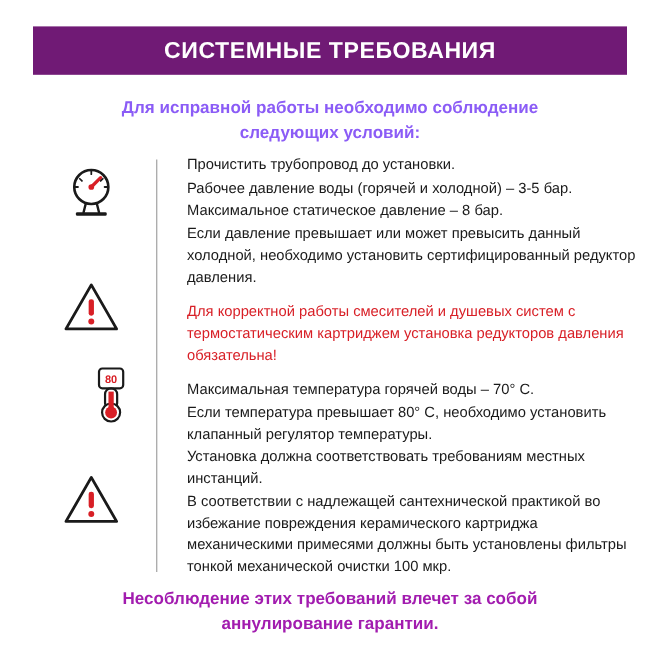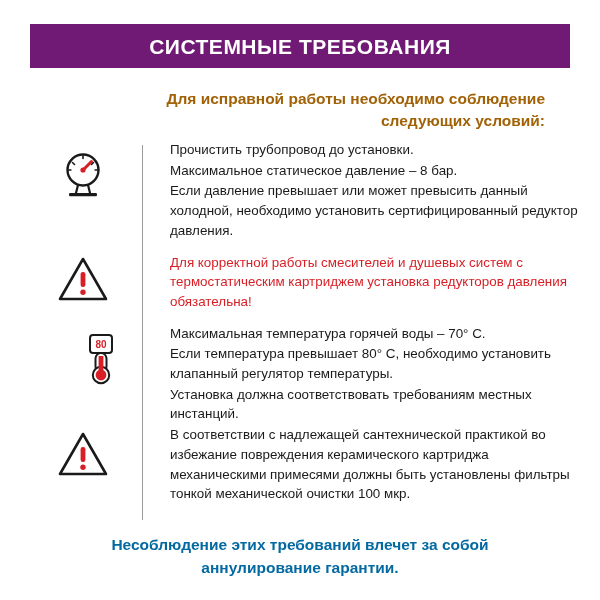--- a/index.html
+++ b/index.html
@@ -41,25 +41,25 @@
     text-align: center;
     line-height: 1;
   }
 
   
   .subtitle {
     position: absolute;
     left: 55px;
     top: 88px;
     width: 490px;
-    text-align: right;
+    text-align: center;
     font-size: 15.5px;
     font-weight: bold;
     line-height: 1.45;
-    color: #a16207;
+    color: #8b5cf6;
   }
 
   
   .content {
     position: absolute;
     left: 30px;
     top: 140px;
     width: 540px;
     height: 385px;
   }
@@ -109,21 +109,21 @@
   #icon-thermo { left: 44px; top: 192px; }
   #icon-warn-2 { left: 26px; top: 288px; }
 
   
   .footer {
     position: absolute;
     left: 50px;
     top: 533px;
     width: 500px;
     text-align: center;
-    color: #0369a1;
+    color: #a21caf;
     font-size: 15.5px;
     font-weight: bold;
     line-height: 1.5;
   }
 </style>
 </head>
 <body>
 
 <div class="page">
 
@@ -181,20 +181,21 @@
           <path d="M27 6 L50 46 L4 46 Z" fill="#ffffff" stroke="#1a1a1a" stroke-width="2.6" stroke-linejoin="round"></path>
           <rect x="24.6" y="19" width="4.8" height="15" rx="2.2" fill="#d81f26"></rect>
           <circle cx="27" cy="39.2" r="2.7" fill="#d81f26"></circle>
         </svg>
       </div>
 
     </div>
 
     <div class="text-col">
       <p class="para">Прочистить трубопровод до установки.</p>
+      <p class="para">Рабочее давление воды (горячей и холодной) – 3-5 бар.</p>
       <p class="para">Максимальное статическое давление – 8 бар.</p>
       <p class="para">Если давление превышает или может превысить данный холодной, необходимо установить сертифицированный редуктор давления.</p>
       <p class="para red gap-top">Для корректной работы смесителей и душевых систем с термостатическим картриджем установка редукторов давления обязательна!</p>
       <p class="para gap-top">Максимальная температура горячей воды – 70° С.</p>
       <p class="para">Если температура превышает 80° С, необходимо установить клапанный регулятор температуры.</p>
       <p class="para">Установка должна соответствовать требованиям местных инстанций.</p>
       <p class="para">В соответствии с надлежащей сантехнической практикой во избежание повреждения керамического картриджа механическими примесями должны быть установлены фильтры тонкой механической очистки 100 мкр.</p>
     </div>
 
   </div>

